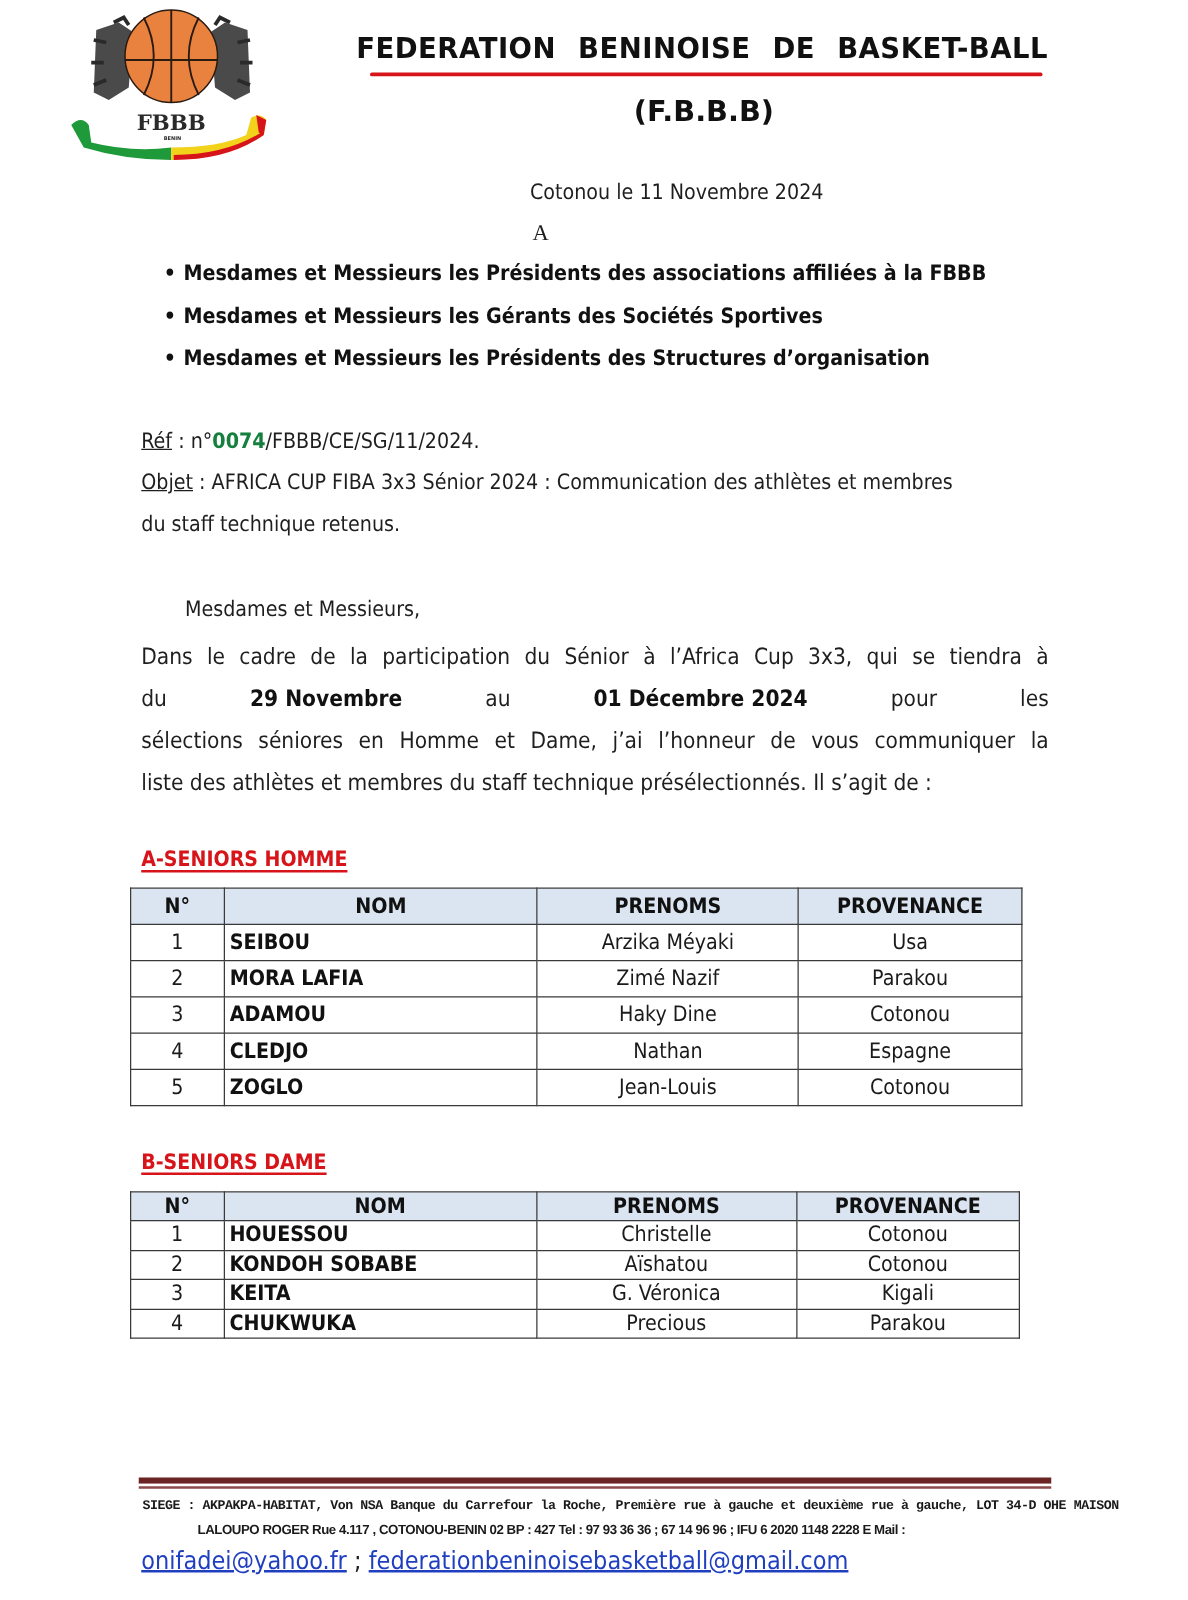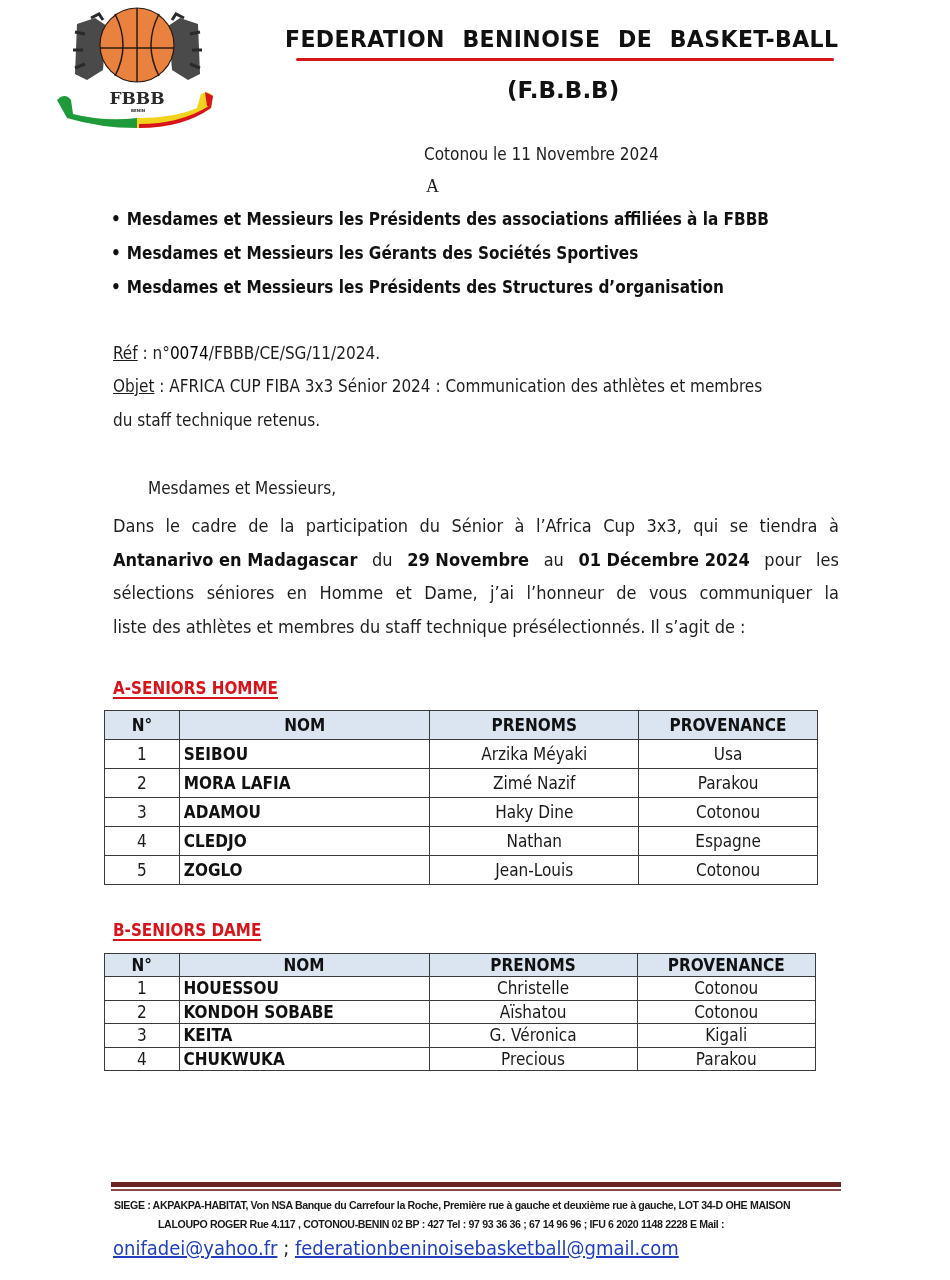--- a/index.html
+++ b/index.html
@@ -11,27 +11,27 @@
 
     
     .org-title { position: absolute; left: 285px; top: 26px; width: 560px; font-family: "DejaVu Sans", sans-serif; font-weight: bold; font-size: 23px; letter-spacing: 0.4px; word-spacing: 10px; color: #111; white-space: nowrap; }
     .org-rule { position: absolute; left: 296px; top: 58px; width: 538px; height: 3px; background: #d7141a; border-radius: 2px; }
     .org-acronym { position: absolute; left: 507px; top: 77px; font-family: "DejaVu Sans", sans-serif; font-weight: bold; font-size: 23px; color: #111; }
 
     
     .txt { position: absolute; font-size: 17px; line-height: 22px; color: #1e1e1e; white-space: nowrap; font-stretch: condensed; }
     .date { left: 424px; top: 143px; }
     .to { left: 426px; top: 175px; font-family: "Liberation Serif", serif; font-size: 18px; }
-    .recipients { position: absolute; left: 111px; top: 208px; list-style: none; }
+    .recipients { position: absolute; left: 131px; top: 208px; list-style: none; }
     .recipients li { font-size: 17px; font-weight: bold; height: 34px; line-height: 22px; white-space: nowrap; color: #111; }
     .recipients li::before { content: "\2022"; margin-right: 6px; }
 
     .ref { left: 113px; top: 342px; }
     .ref .u { text-decoration: underline; }
-    .ref .num { color: #000000; font-weight: normal; }
+    .ref .num { color: #15803d; font-weight: bold; }
     .obj1 { left: 113px; top: 375px; }
     .obj1 .u { text-decoration: underline; }
     .obj2 { left: 113px; top: 409px; }
 
     .salut { left: 148px; top: 477px; }
     .para { position: absolute; left: 113px; top: 509px; width: 726px; font-size: 18px; line-height: 33.6px; text-align: justify; text-align-last: left; color: #1e1e1e; }
     .para p { text-align-last: justify; white-space: nowrap; display: flex; justify-content: space-between; }
     .para p.last { display: block; justify-content: flex-start; }
     .para b { font-weight: bold; color: #111; }
 
@@ -129,21 +129,20 @@
       <span>à</span>
       <span>l’Africa</span>
       <span>Cup</span>
       <span>3x3,</span>
       <span>qui</span>
       <span>se</span>
       <span>tiendra</span>
       <span>à</span>
     </p>
   <p>
-    <b>Antanarivo en Madagascar</b>
     <span>du</span>
     <b>29 Novembre</b>
     <span>au</span>
     <b>01 Décembre 2024</b>
     <span>pour</span>
     <span>les</span>
   </p>
   <p id="l3">
       <span>sélections</span>
       <span>séniores</span>
@@ -253,17 +252,17 @@
         <td>Parakou</td>
       </tr>
     </tbody>
 </table>
 
 <div class="foot-rule">
   <div class="a"></div>
     <div class="b"></div>
     <div class="c"></div>
 </div>
-<div class="foot-line fl1" style="display: inline-block;">SIEGE : AKPAKPA-HABITAT, Von NSA Banque du Carrefour la Roche, Première rue à gauche et deuxième rue à gauche,  LOT 34-D OHE MAISON</div>
+<div class="foot-line fl1" style="display: inline-block; font-family: Liberation Mono, monospace;">SIEGE : AKPAKPA-HABITAT, Von NSA Banque du Carrefour la Roche, Première rue à gauche et deuxième rue à gauche,  LOT 34-D OHE MAISON</div>
 <div class="foot-line fl2" style="display: inline-block;">LALOUPO ROGER Rue 4.117 , COTONOU-BENIN  02 BP : 427  Tel : 97 93 36 36 ; 67 14 96 96 ; IFU  6 2020 1148 2228 E Mail :</div>
 <div class="foot-mail" style="display: inline-block;">
   <a>onifadei@yahoo.fr</a><span> ; </span><a>federationbeninoisebasketball@gmail.com</a>
 </div>
 
 </body></html>

